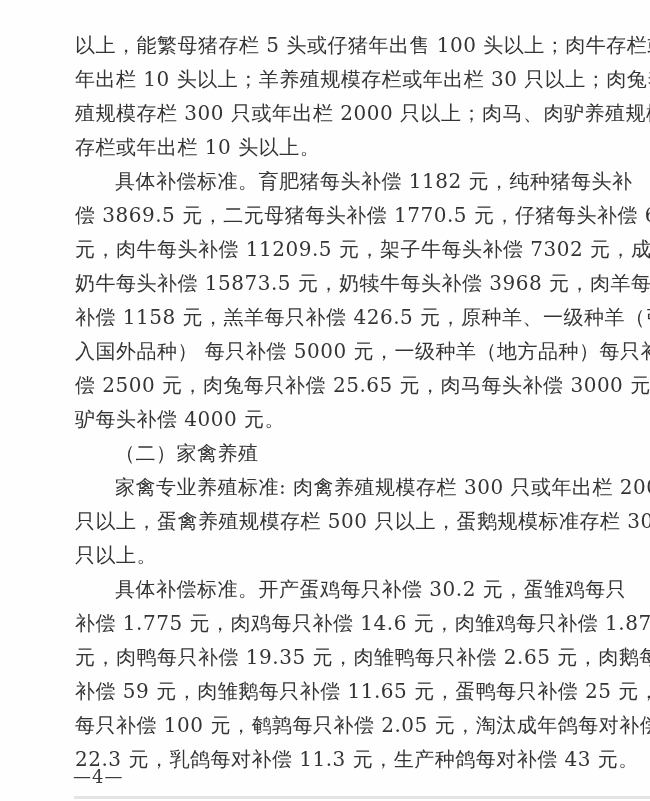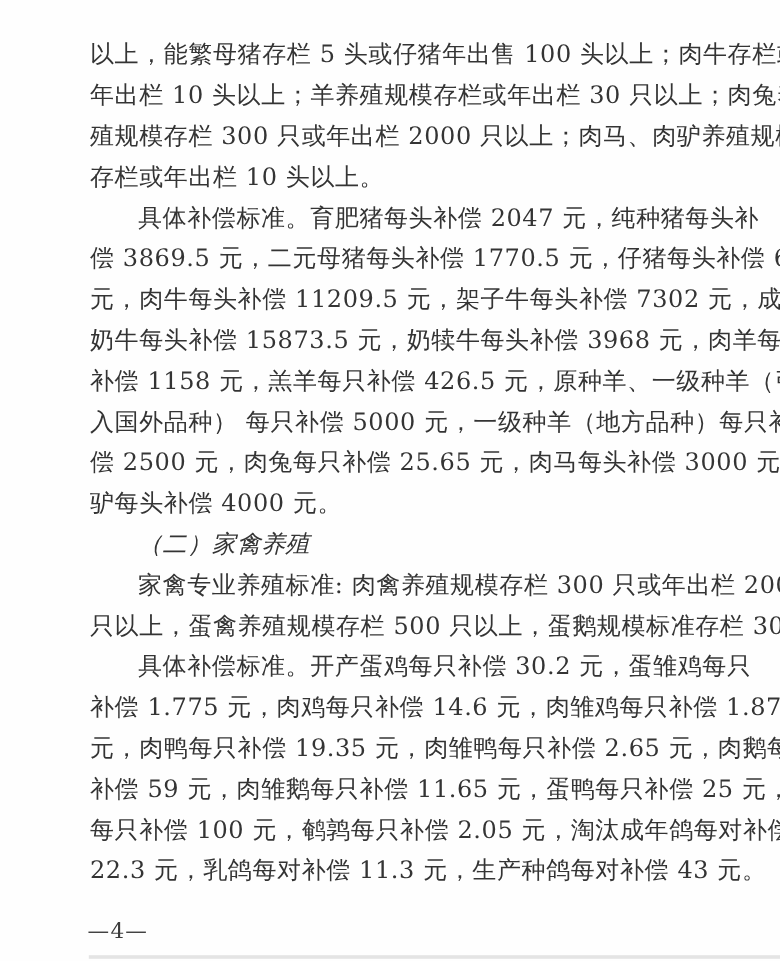--- a/index.html
+++ b/index.html
@@ -33,21 +33,20 @@
     overflow: visible;
   }
   .line.last {
     text-align: left;
     text-align-last: left;
   }
   .line.indent {
     text-indent: 2em;
   }
   .line.heading {
-    font-style: italic;
     text-align: left;
     text-align-last: left;
   }
   .footer {
     position: absolute;
     left: 73px;
     top: 766px;
     font-size: 18px;
     color: #3c3c3c;
     letter-spacing: 1px;
@@ -63,31 +62,32 @@
 </style>
 </head>
 <body>
 
 <div class="page">
   <div class="content" id="doc-body">
       <div class="line">以上，能繁母猪存栏 5 头或仔猪年出售 100 头以上；肉牛存栏或</div>
       <div class="line">年出栏 10 头以上；羊养殖规模存栏或年出栏 30 只以上；肉兔养</div>
       <div class="line">殖规模存栏 300 只或年出栏 2000 只以上；肉马、肉驴养殖规模</div>
       <div class="line last">存栏或年出栏 10 头以上。</div>
-      <div class="line indent">具体补偿标准。育肥猪每头补偿 2047 元，纯种猪每头补</div>
+      <div class="line indent">具体补偿标准。育肥猪每头补偿 1182 元，纯种猪每头补</div>
       <div class="line">偿 3869.5 元，二元母猪每头补偿 1770.5 元，仔猪每头补偿 691</div>
       <div class="line">元，肉牛每头补偿 11209.5 元，架子牛每头补偿 7302 元，成年</div>
       <div class="line">奶牛每头补偿 15873.5 元，奶犊牛每头补偿 3968 元，肉羊每只</div>
       <div class="line">补偿 1158 元，羔羊每只补偿 426.5 元，原种羊、一级种羊（引</div>
       <div class="line">入国外品种） 每只补偿 5000 元，一级种羊（地方品种）每只补</div>
       <div class="line">偿 2500 元，肉兔每只补偿 25.65 元，肉马每头补偿 3000 元，肉</div>
       <div class="line last">驴每头补偿 4000 元。</div>
       <div class="line indent last heading">（二）家禽养殖</div>
       <div class="line indent">家禽专业养殖标准: 肉禽养殖规模存栏 300 只或年出栏 2000</div>
       <div class="line">只以上，蛋禽养殖规模存栏 500 只以上，蛋鹅规模标准存栏 300</div>
+      <div class="line last">只以上。</div>
       <div class="line indent">具体补偿标准。开产蛋鸡每只补偿 30.2 元，蛋雏鸡每只</div>
       <div class="line">补偿 1.775 元，肉鸡每只补偿 14.6 元，肉雏鸡每只补偿 1.875</div>
       <div class="line">元，肉鸭每只补偿 19.35 元，肉雏鸭每只补偿 2.65 元，肉鹅每只</div>
       <div class="line">补偿 59 元，肉雏鹅每只补偿 11.65 元，蛋鸭每只补偿 25 元，蛋鹅</div>
       <div class="line">每只补偿 100 元，鹌鹑每只补偿 2.05 元，淘汰成年鸽每对补偿</div>
       <div class="line last">22.3 元，乳鸽每对补偿 11.3 元，生产种鸽每对补偿 43 元。</div>
     </div>
   <div class="footer">—4—</div>
   <div class="edge-strip"></div>
 </div>

